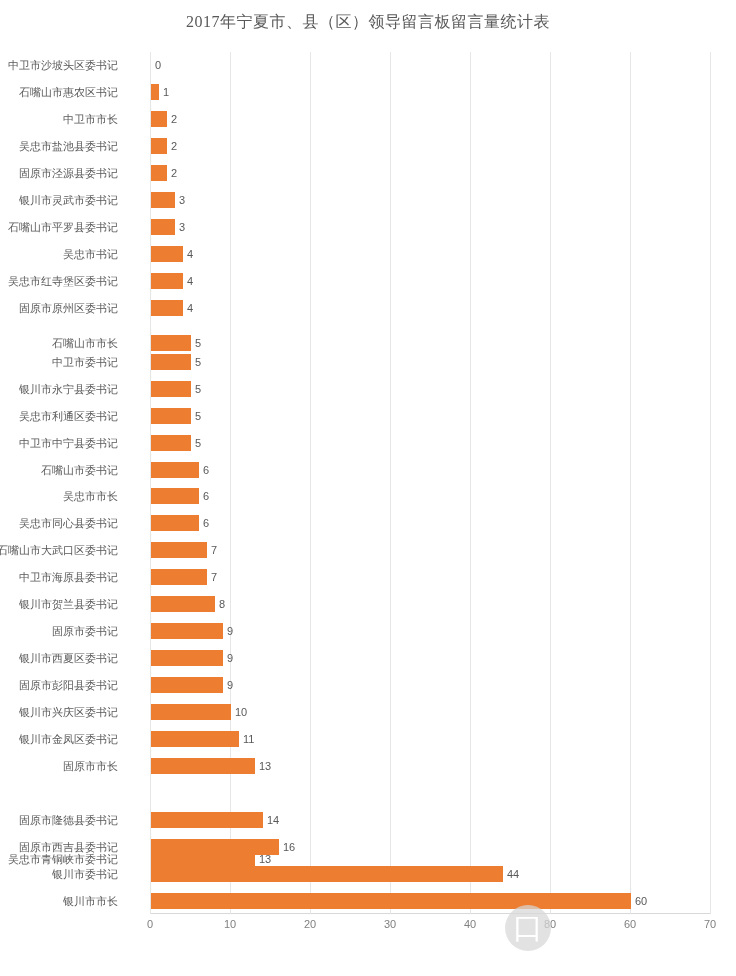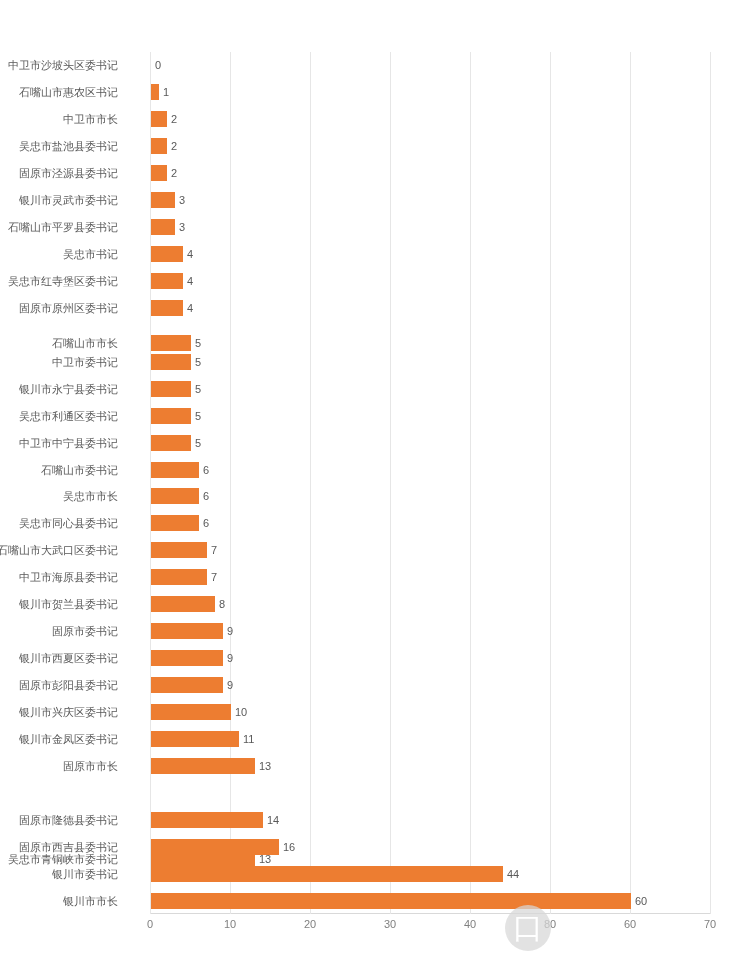--- a/index.html
+++ b/index.html
@@ -155,20 +155,21 @@
     color: #d0d0d0;
     font-family: "Liberation Serif", serif;
     letter-spacing: 1px;
   }
 </style>
 </head>
 <body>
 
 <div id="chart-root">
 
+  <div id="chart-title">2017年宁夏市、县（区）领导留言板留言量统计表</div>
 
   <div id="plot-area">
     <div class="axis-line-y"></div>
     <div class="axis-line-x"></div>
     <div id="grid-lines">
         <div class="grid-line" style="left: 0px;"></div>
         <div class="grid-line" style="left: 80px;"></div>
         <div class="grid-line" style="left: 160px;"></div>
         <div class="grid-line" style="left: 240px;"></div>
         <div class="grid-line" style="left: 320px;"></div>

